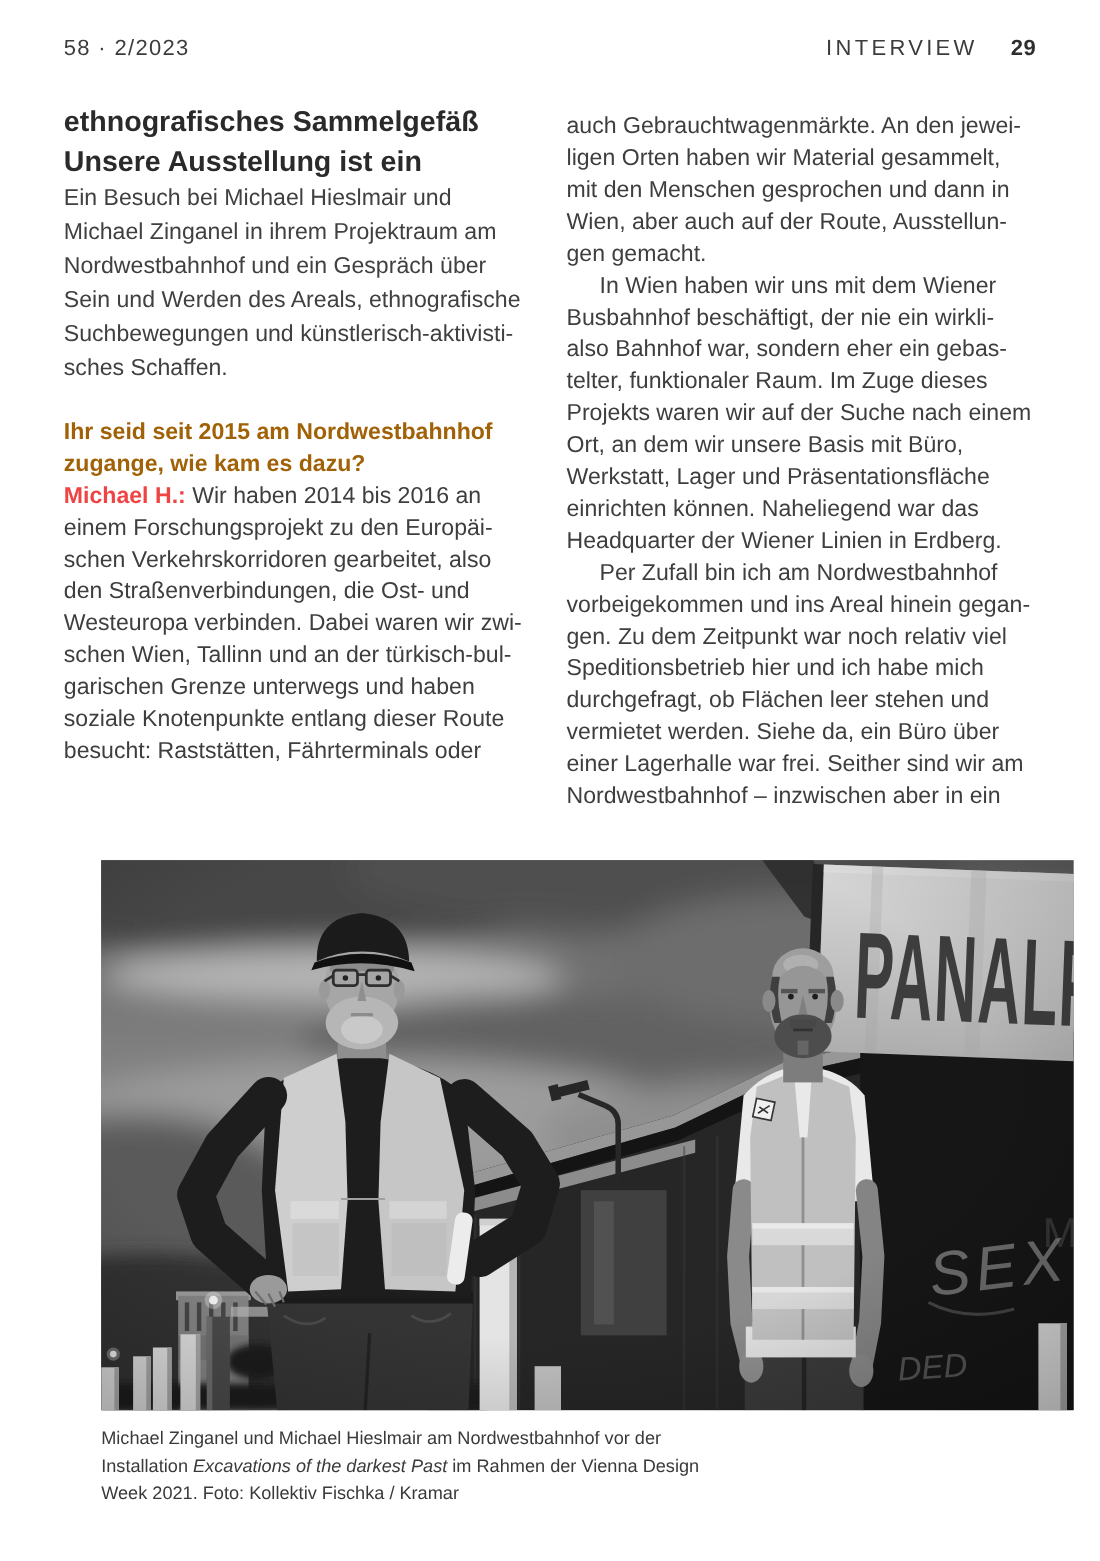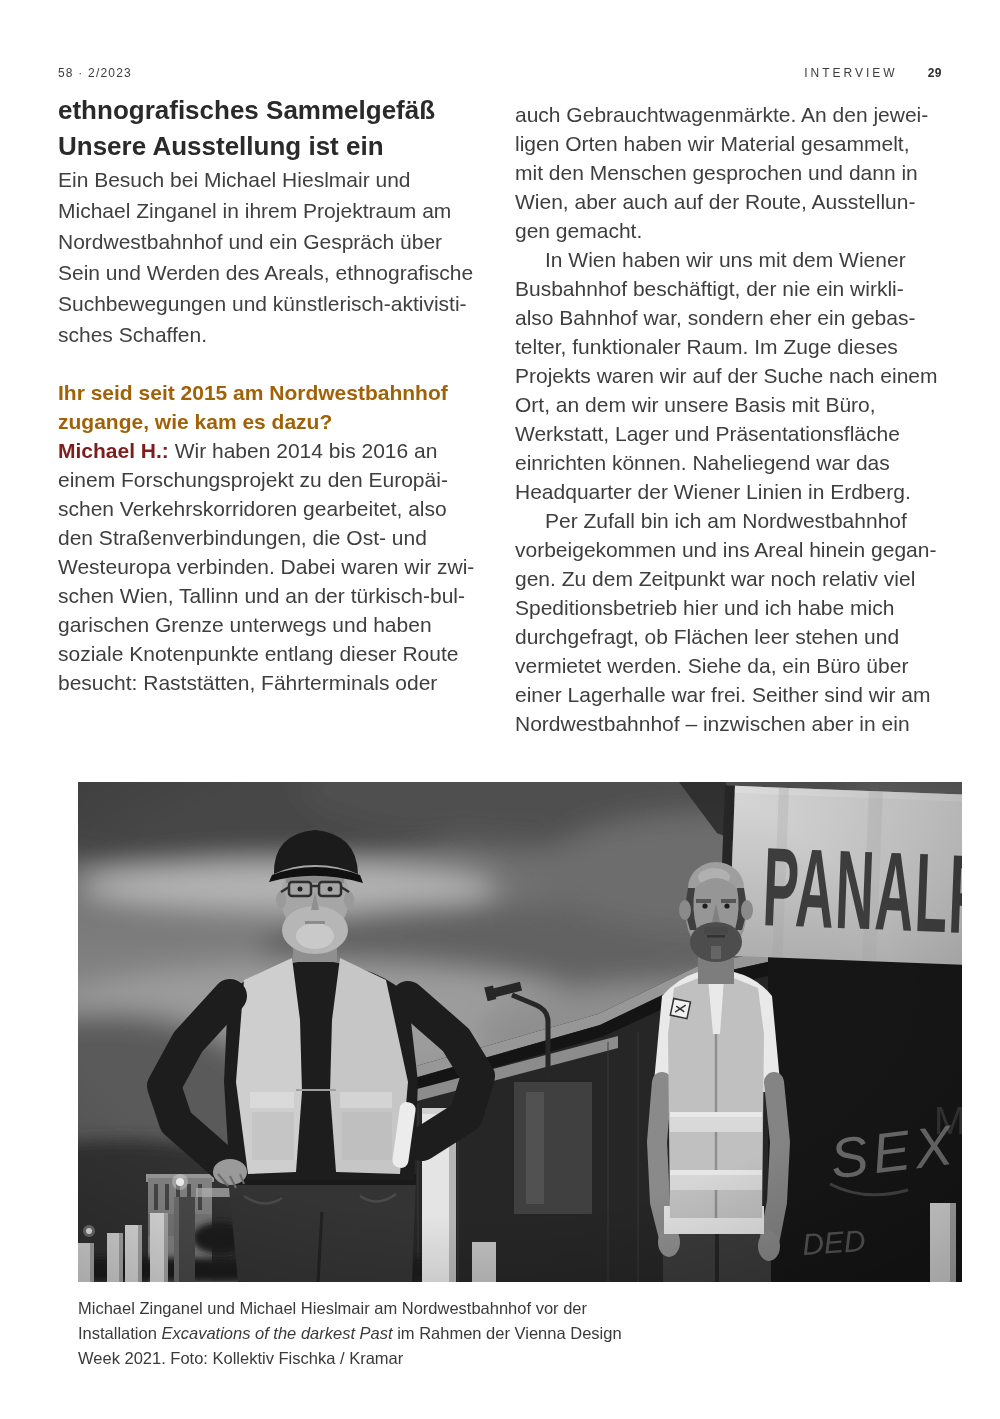--- a/index.html
+++ b/index.html
@@ -1,39 +1,39 @@
 <!DOCTYPE html>
 <html><head>
 <meta charset="utf-8">
 <style>
   html,body{margin:0;padding:0;}
   body{width:1000px;height:1419px;background:#ffffff;position:relative;
        font-family:"Liberation Sans",sans-serif;color:#3e3e3e;overflow:hidden;}
   .page{position:absolute;inset:0;background:#fff;}
   
   .hdr{position:absolute;left:58px;right:58px;top:33px;display:flex;
-       justify-content:space-between;align-items:baseline;font-size:12px;color:#3c3c3c;margin-top:33px;}
+       justify-content:space-between;align-items:baseline;font-size:20px;color:#3c3c3c;}
   .hdr-left{letter-spacing:1.2px;}
   .hdr-right{display:flex;gap:30px;align-items:baseline;}
   .hdr-section{letter-spacing:3px;}
   .hdr-page{font-weight:bold;letter-spacing:0.5px;color:#2e2e2e;}
   
   .col{position:absolute;font-size:21px;}
   .col-left{left:58px;top:92px;width:432px;}
   .col-right{left:515px;top:100px;width:436px;}
   .line{white-space:pre;height:29px;line-height:29px;}
   h1{margin:0;font-size:26px;font-weight:bold;color:#2a2a2a;}
   h1 .line{height:36px;line-height:36px;}
   .intro{color:#404040;}
   .intro .line{height:31px;line-height:31px;}
   .question{margin-top:28px;font-weight:bold;color:#a16207;}
-  .answer strong{color:#7f1d1d;}
+  .answer strong{color:#ef4444;}
   .indent-first .line:first-child{padding-left:30px;}
   
-  figure{margin:0;position:absolute;left:54px;top:782px;width:884px;padding-left:24px;}
+  figure{margin:0;position:absolute;left:68px;top:782px;width:884px;padding-left:24px;}
   .photo{width:884px;height:500px;display:block;background:#777;}
   figcaption{margin-top:14px;font-size:16.5px;color:#3a3a3a;}
   .cap-line{white-space:pre;height:25px;line-height:25px;}
   .cap-line em{font-style:italic;}
 </style>
 </head>
 <body>
 
 <div class="page">
 

